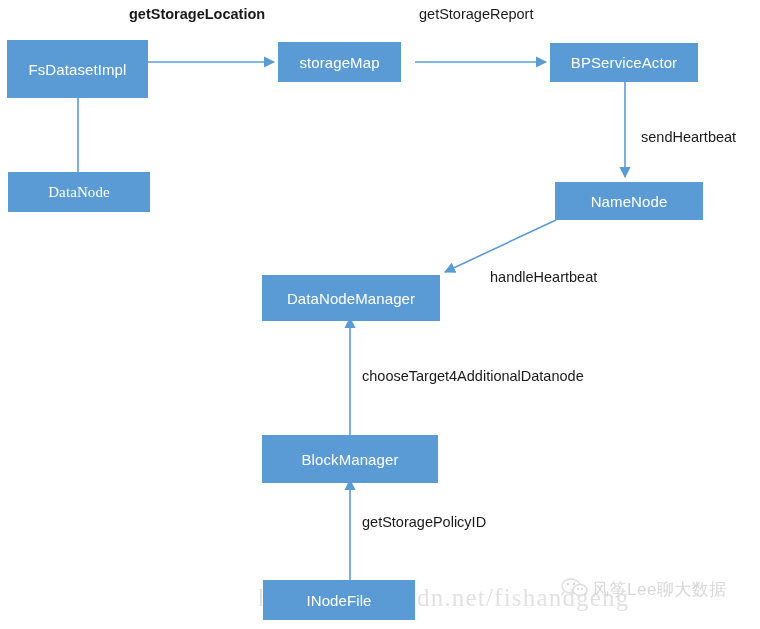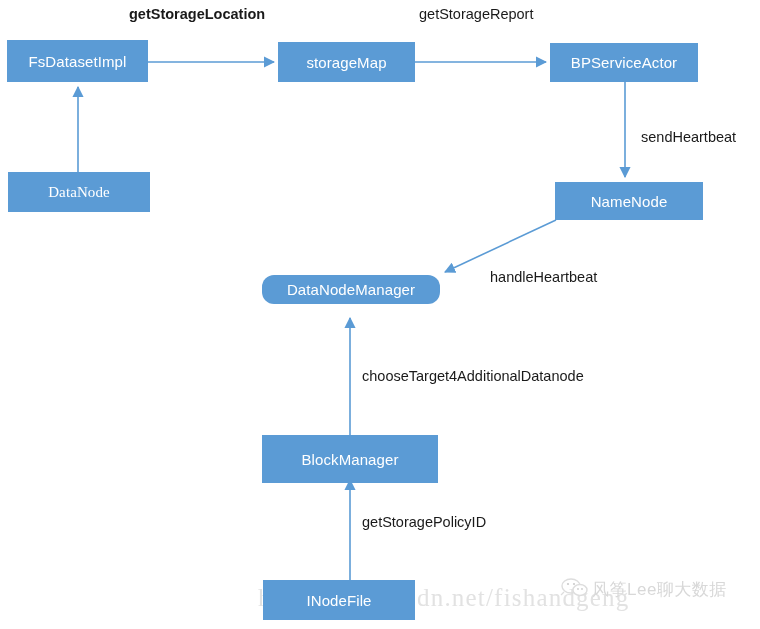--- a/index.html
+++ b/index.html
@@ -112,41 +112,41 @@
 
     <line x1="625" y1="82" x2="625" y2="177" stroke="#5B9BD5" stroke-width="1.6" marker-end="url(#arrow)"></line>
 
     <line x1="556" y1="220" x2="445" y2="272" stroke="#5B9BD5" stroke-width="1.6" marker-end="url(#arrow)"></line>
 
     <line x1="350" y1="435" x2="350" y2="318" stroke="#5B9BD5" stroke-width="1.6" marker-end="url(#arrow)"></line>
 
     <line x1="350" y1="580" x2="350" y2="480" stroke="#5B9BD5" stroke-width="1.6" marker-end="url(#arrow)"></line>
   </svg>
 
-  <div class="node" style="left:7px; top:40px; width:141px; height:42px;">
+  <div class="node" style="left:7px; top:40px; width:141px; height:58px;">
     <span>FsDatasetImpl</span>
   </div>
 
   <div class="node" style="left:8px; top:172px; width:142px; height:40px;font-family:Liberation Serif, serif;">
     <span>DataNode</span>
   </div>
 
-  <div class="node" style="left:278px; top:42px; width:137px; height:40px;">
+  <div class="node" style="left:278px; top:42px; width:123px; height:40px;">
     <span>storageMap</span>
   </div>
 
   <div class="node" style="left:550px; top:43px; width:148px; height:39px;">
     <span>BPServiceActor</span>
   </div>
 
   <div class="node" style="left:555px; top:182px; width:148px; height:38px;justify-content:center;">
     <span>NameNode</span>
   </div>
 
-  <div class="node" style="left:262px; top:275px; width:178px; height:29px;border-radius:12px;">
+  <div class="node" style="left:262px; top:275px; width:178px; height:46px;">
     <span>DataNodeManager</span>
   </div>
 
   <div class="node" style="left:262px; top:435px; width:176px; height:48px;">
     <span>BlockManager</span>
   </div>
 
   <div class="node" style="left:263px; top:580px; width:152px; height:40px;">
     <span>INodeFile</span>
   </div>

